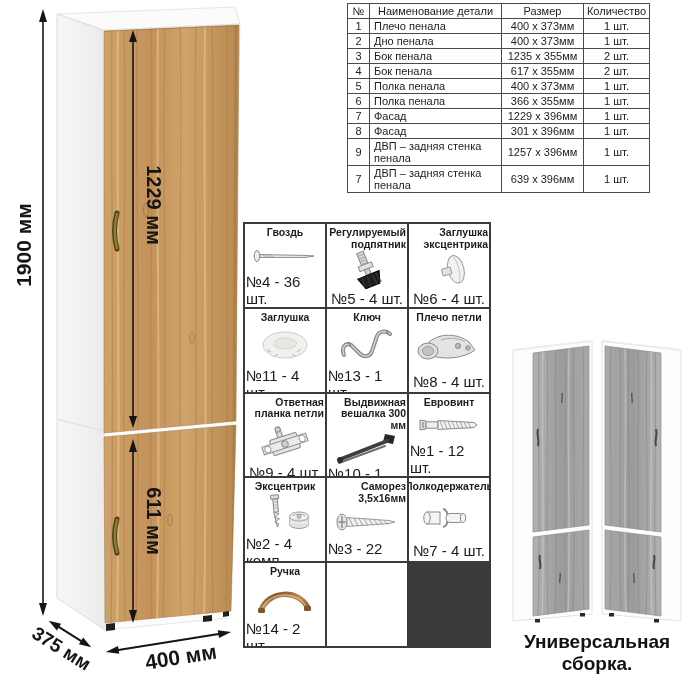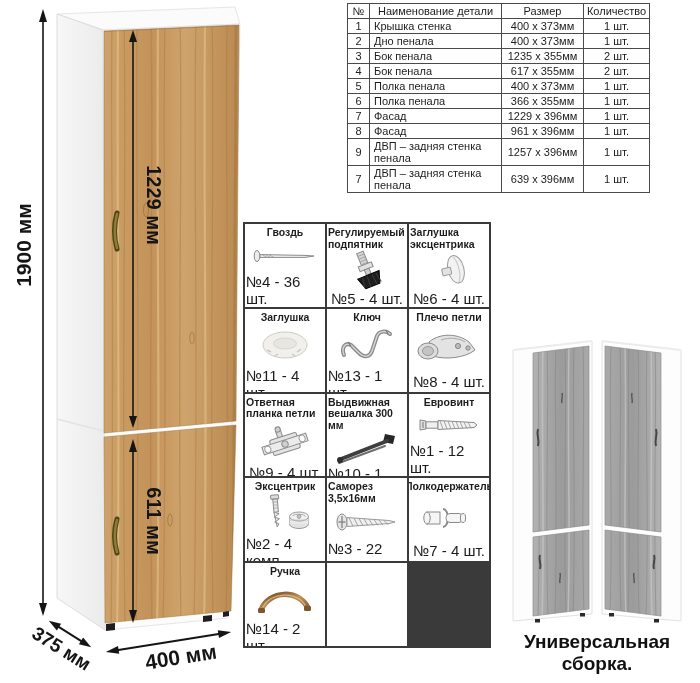--- a/index.html
+++ b/index.html
@@ -16,21 +16,21 @@
   #parts-table td.name { text-align:left; padding-left:4px; }
   #parts-table tr { height:15px; }
 
   
   #hardware {
     position:absolute; left:243px; top:222px; width:248px; height:426px;
     display:grid; grid-template-columns:repeat(3,1fr); grid-auto-rows:1fr;
     background:#3a3a3a; gap:2px; padding:2px;
   }
   .hw-cell { background:#fff; display:flex; flex-direction:column; align-items:center; justify-content:space-between; padding:3px 1px 2px 1px; overflow:hidden; }
-  .hw-name  { font-weight:bold; font-size:10.5px; line-height:11.5px; text-align:left; color:#1c1c1c; }
+  .hw-name  { font-weight:bold; font-size:10.5px; line-height:11.5px; text-align:right; color:#1c1c1c; }
   .hw-count { font-weight:normal; font-size:15px; color:#1c1c1c; }
   .hw-icon  { flex:1; display:flex; align-items:center; justify-content:center; }
   .hw-icon svg { display:block; }
 
   
   #variant-caption {
     position:absolute; left:492px; top:631px; width:210px;
     text-align:center; font-size:19px; font-weight:bold; color:#111;
   }
 
@@ -162,21 +162,21 @@
       <tr>
         <th>№</th>
         <th>Наименование детали</th>
         <th>Размер</th>
         <th>Количество</th>
       </tr>
     </thead>
     <tbody>
       <tr>
           <td>1</td>
-          <td class="name">Крышка стенка</td>
+          <td class="name">Плечо пенала</td>
           <td>400 х 373мм</td>
           <td>1 шт.</td>
         </tr>
       <tr>
           <td>2</td>
           <td class="name">Дно пенала</td>
           <td>400 х 373мм</td>
           <td>1 шт.</td>
         </tr>
       <tr>
@@ -205,21 +205,21 @@
         </tr>
       <tr>
           <td>7</td>
           <td class="name">Фасад</td>
           <td>1229 х 396мм</td>
           <td>1 шт.</td>
         </tr>
       <tr>
           <td>8</td>
           <td class="name">Фасад</td>
-          <td>961 х 396мм</td>
+          <td>301 х 396мм</td>
           <td>1 шт.</td>
         </tr>
       <tr>
           <td>9</td>
           <td class="name">ДВП – задняя стенка пенала</td>
           <td>1257 х 396мм</td>
           <td>1 шт.</td>
         </tr>
       <tr>
           <td>7</td>

